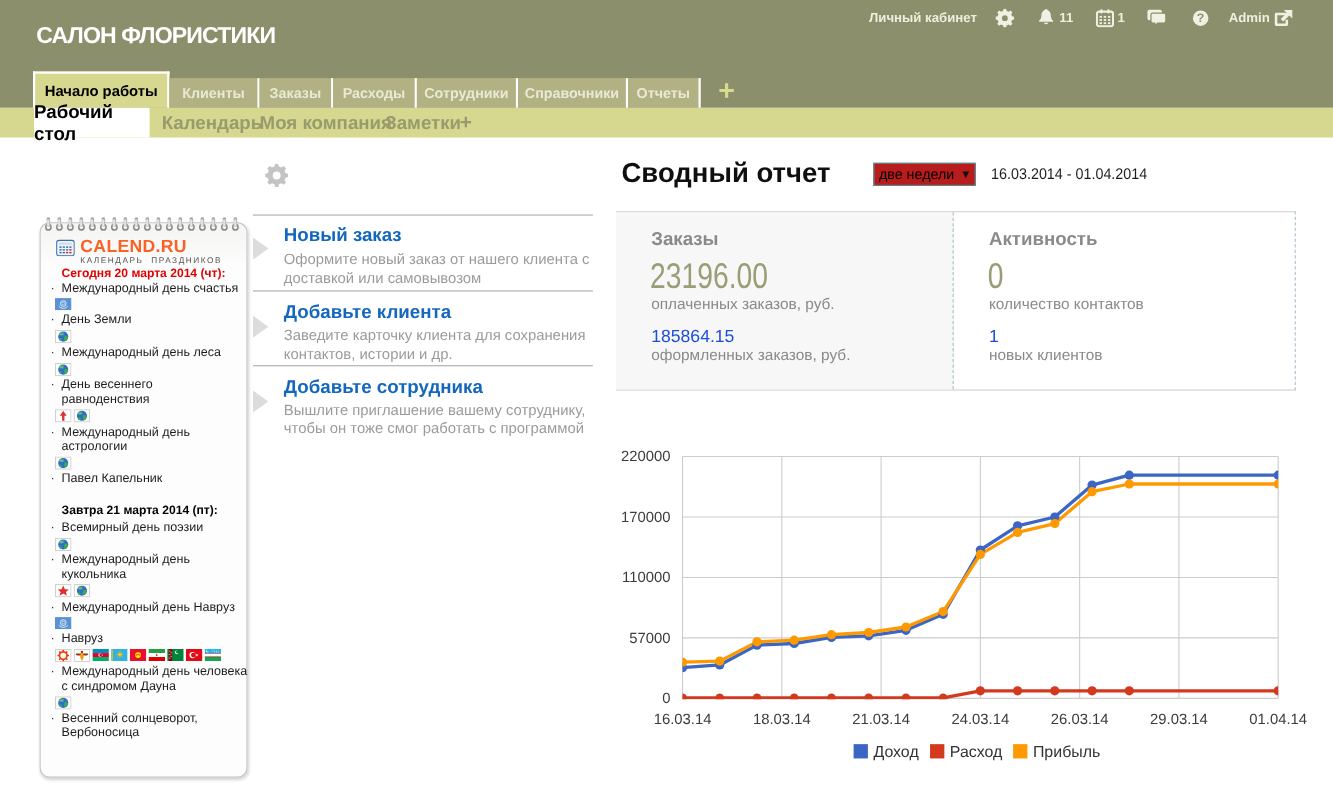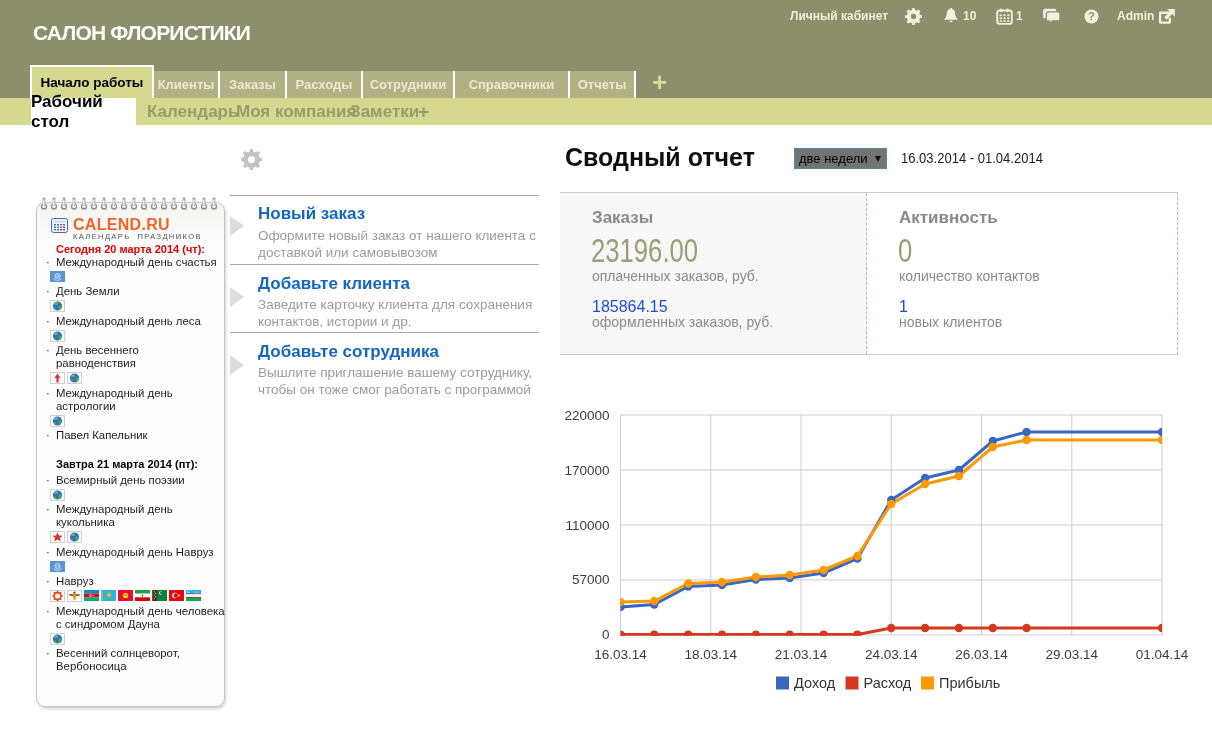--- a/index.html
+++ b/index.html
@@ -37,21 +37,21 @@
   .pad-inner { position:absolute; left:8px; top:12px; width:180px; font-size:11.4px; color:#1c1c1c; }
   .cal-today { color:#e00000; font-weight:bold; font-size:11px; text-align:center; margin-top:1.5px; line-height:13px; margin-right:11px; }
   .cal-tmrw { color:#000; font-weight:bold; font-size:11px; }
   ul.hol { list-style:none; margin-top:-2.5px; }
   ul.hol li { padding-left:10px; position:relative; margin-top:2.5px; line-height:13px; font-size:11.4px; }
   ul.hol li:before { content:"·"; position:absolute; left:0px; top:0; color:#333; } ul.hol li.nb2:before { content:""; }
   .ic-row { margin:2px 0 0 -6px; height:12px; display:flex; gap:2px; }
   .ic-row svg { display:block; }
 
   
-  .sel { position:absolute; left:794px; top:148px; width:93px; height:20.5px; border:1.5px solid #4e8e92; background:#737373; font-size:13px; color:#000; display:flex; align-items:center; padding-left:4px; }
+  .sel { position:absolute; left:794px; top:148px; width:93px; height:20.5px; border:1.5px solid #4e8e92; background:#b91c1c; font-size:13px; color:#000; display:flex; align-items:center; padding-left:4px; }
   .sel .arr { position:absolute; left:80px; top:6.5px; width:0; height:0; border:6.5px solid transparent; border-width:6.5px 3.8px 0 3.8px; border-top-color:#111; }
   .dates { position:absolute; left:901px; top:150px; font-size:14px; color:#1e1e1e; transform:scaleX(0.93); transform-origin:left top; }
 
   .panel { position:absolute; left:560px; top:192px; width:618px; height:163px; border-top:1px solid #ccc; border-bottom:1px solid #ccc; border-right:1px dashed #a9bfca; }
   .panel .lcell { position:absolute; left:0; top:0; width:307px; height:161px; background:#f7f7f7; border-right:1px dashed #a9bfca; }
   .pc-h { position:absolute; font-size:17px; font-weight:bold; color:#8a8a8a; }
   .pc-big { position:absolute; font-size:32.5px; color:#9b9d77; transform:scaleX(0.79); transform-origin:left top; }
   .pc-sub { position:absolute; font-size:14px; color:#8a8a8a; }
   .pc-num { position:absolute; font-size:16px; color:#1d4ed8; }
 </style>
@@ -73,21 +73,21 @@
       </span>
 <span class="it" style="left:942px;">
         <svg width="18" height="18" viewBox="0 0 20 20">
 <g fill="#f0f1e2">
 <circle cx="10" cy="2.6" r="1.4"></circle>
 <path d="M10 2.2 C6.6 2.2 5.4 4.8 5.3 7.6 C5.2 10 4.6 11.6 2.9 13.3 L2.7 14.3 H17.3 L17.1 13.3 C15.4 11.6 14.8 10 14.7 7.6 C14.6 4.8 13.4 2.2 10 2.2 Z"></path>
 <path d="M7.8 15.2 a2.3 2.3 0 0 0 4.4 0 Z"></path>
 </g>
         </svg>
       </span>
-<span class="it" style="left:963px;">10</span>
+<span class="it" style="left:963px;">11</span>
 <span class="it" style="left:996px;">
         <svg width="17" height="17" viewBox="0 0 20 20">
 <rect x="1.4" y="3" width="17.2" height="15.6" rx="2.4" fill="none" stroke="#f0f1e2" stroke-width="2.2"></rect>
 <rect x="5" y="0.6" width="2.4" height="4.4" rx="1.1" fill="#f0f1e2"></rect>
 <rect x="12.6" y="0.6" width="2.4" height="4.4" rx="1.1" fill="#f0f1e2"></rect>
 <g fill="#f0f1e2">
 <rect x="4.2" y="7.6" width="2.6" height="2"></rect>
             <rect x="8.7" y="7.6" width="2.6" height="2"></rect>
             <rect x="13.2" y="7.6" width="2.6" height="2"></rect>
 <rect x="4.2" y="11" width="2.6" height="2"></rect>
@@ -116,25 +116,25 @@
 <span class="it" style="left:1157px;">
         <svg width="19" height="17" viewBox="0 0 21 19">
 <path d="M14 4 H3.5 a1.5 1.5 0 0 0 -1.5 1.5 V16 a1.5 1.5 0 0 0 1.5 1.5 H14 a1.5 1.5 0 0 0 1.5 -1.5 V11 h-2.6 v4 H4.6 V6.6 H14 Z" fill="#f0f1e2"></path>
 <path d="M11.2 1.2 L19.8 1.2 L19.8 9.8 L16.8 6.8 L10.6 13 L8 10.4 L14.2 4.2 Z" fill="#f0f1e2"></path>
         </svg>
       </span>
 </div>
 
   <div class="tabs">
     <div class="tab active">Начало работы</div>
-    <div class="tab" style="width:66px;">Клиенты</div>
+    <div class="tab" style="width:82px;">Клиенты</div>
     <div class="tab" style="width:67px;">Заказы</div>
     <div class="tab" style="width:76px;">Расходы</div>
     <div class="tab" style="width:92px;">Сотрудники</div>
-    <div class="tab" style="width:115px;">Справочники</div>
+    <div class="tab" style="width:100px;">Справочники</div>
     <div class="tab" style="width:66px;margin-top:46px;">Отчеты</div>
     <div class="tab plus">+</div>
   </div>
 
   <div class="subtabs">
     <div class="st active" style="left:31px; width:105px; justify-content:center;">Рабочий стол</div>
     <div class="st" style="left:147px;">Календарь</div>
     <div class="st" style="left:236px;">Моя компания</div>
     <div class="st" style="left:350px;">Заметки</div>
     <div class="st" style="left:418px; font-size:19px;">+</div>

